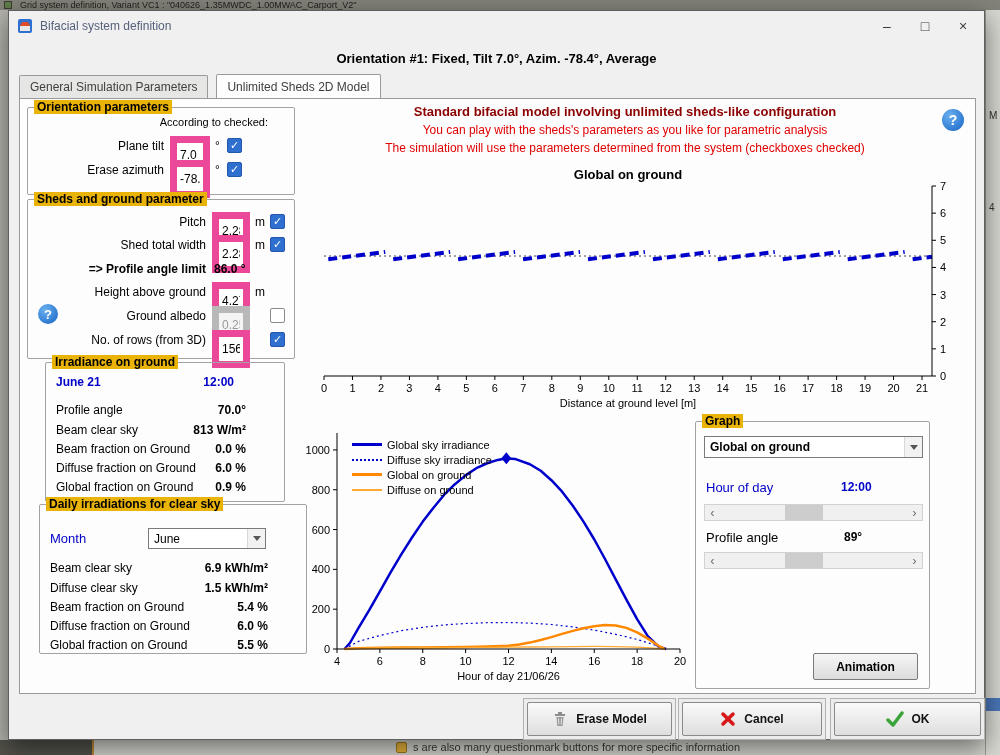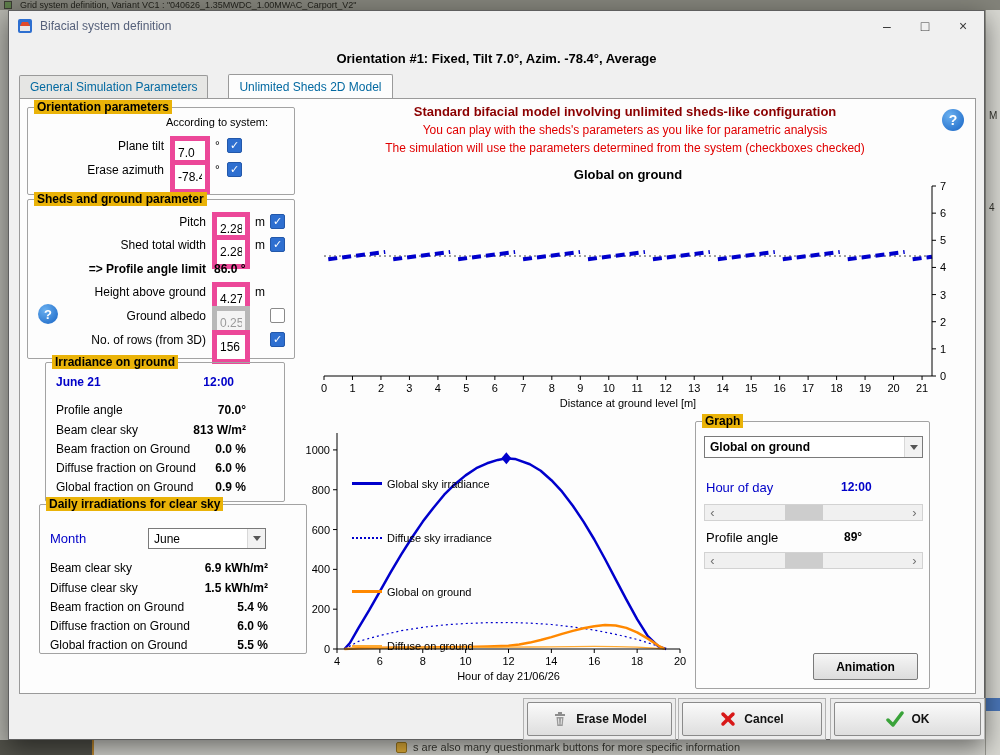--- a/index.html
+++ b/index.html
@@ -21,33 +21,33 @@
   
   .dialog{position:absolute;left:8px;top:10px;width:977px;height:730px;background:#f0f0f0;
           border:1px solid #5f5f5f;box-shadow:0 8px 24px rgba(0,0,0,.5);}
   .titlebar{position:absolute;top:0;left:0;right:0;height:30px;display:flex;align-items:center;padding-left:8px;}
   .titlebar .t{font-size:12px;color:#55607a;margin-left:7px;}
   .winbtns{position:absolute;right:2px;top:0;height:30px;display:flex;}
   .winbtn{width:38px;height:30px;display:flex;align-items:center;justify-content:center;font-size:14px;color:#3c3c3c;}
   .hdr{position:absolute;top:40px;left:0;width:100%;text-align:center;font-size:13px;font-weight:bold;color:#000;}
   .tabs{position:absolute;top:64px;left:10px;display:flex;z-index:5;}
   .tab{font-size:12px;padding:4px 10px 4px 10px;border:1px solid #9a9a9a;border-bottom:none;background:#e6e6e4;
-       color:#0369a1;margin-right:20px;border-radius:2px 2px 0 0;height:23px;}
+       color:#404040;margin-right:8px;border-radius:2px 2px 0 0;height:23px;}
   .tab.active{background:#fdfdfd;height:24px;margin-top:-1px;padding-top:5px;}
   .panel{position:absolute;left:10px;top:87px;width:957px;height:596px;background:#fdfdfd;border:1px solid #9a9a9a;}
 
   
   .gb{position:absolute;border:1px solid #a3a3a3;border-radius:2px;}
   .gbt{position:absolute;top:-8px;left:6px;background:#eab308;padding:0 3px;font-size:12px;font-weight:bold;color:#000;white-space:nowrap;}
   .accord{position:absolute;top:8px;right:26px;font-size:11px;color:#000;}
   .frow{position:absolute;left:6px;right:4px;height:20px;font-size:12px;}
   .fl{position:absolute;left:0;top:3px;text-align:right;white-space:nowrap;}
   .fu{position:absolute;top:3px;}
   .fv{position:absolute;top:3px;font-weight:bold;}
-  .inp{position:absolute;top:0;height:19px;border:5px solid #ec4899;background:#fff;font-size:12px;
+  .inp{position:absolute;top:0;height:19px;border:7px solid #ec4899;background:#fff;font-size:12px;
        padding:12px 3px;font-family:inherit;color:#000;}
   .inp.dis{color:#9a9a9a;background:#f4f4f4;border-color:#b8b8b8;}
   .cb{position:absolute;top:2px;width:15px;height:15px;border-radius:2px;display:flex;align-items:center;
       justify-content:center;font-size:11px;line-height:15px;}
   .cb.on{background:#2e6fd0;border:1px solid #2358aa;color:#fff;}
   .cb.off{background:#fff;border:1px solid #8a8a8a;}
   .irow{position:absolute;left:10px;right:10px;height:18px;font-size:12px;}
   .irow .l{position:absolute;left:0;top:0;}
   .irow .v{position:absolute;right:28px;top:0;font-weight:bold;}
   .blue{color:#0000c8;}
@@ -60,21 +60,21 @@
   .tri{width:0;height:0;border-left:4px solid transparent;border-right:4px solid transparent;border-top:5px solid #555;}
 
   .help{border-radius:50%;background:radial-gradient(circle at 35% 30%,#6ab0f0,#1663c4);color:#fff;
         font-weight:bold;display:flex;align-items:center;justify-content:center;position:absolute;}
 
   .notes{position:absolute;left:285px;top:5px;width:640px;text-align:center;}
   .n1{font-size:13px;font-weight:bold;color:#8b0000;margin-bottom:4px;}
   .n2{font-size:12px;color:#e00000;margin-bottom:4px;}
 
   .legend{position:absolute;font-size:11px;color:#000;background:rgba(255,255,255,.0);}
-  .legitem{display:flex;align-items:center;height:15px;white-space:nowrap;margin-top:39px;}
+  .legitem{display:flex;align-items:center;height:15px;white-space:nowrap;}
   .legline{width:30px;margin-right:5px;display:inline-block;}
   .l1{border-top:3px solid #0000cc;}
   .l2{border-top:2px dotted #0000cc;}
   .l3{border-top:3px solid #ff8800;}
   .l4{border-top:2px solid #ffaa33;}
 
   .glabel{position:absolute;font-size:13px;}
   .gvalue{position:absolute;font-size:12px;font-weight:bold;}
   .slider{position:absolute;height:17px;background:#f0f0f0;border:1px solid #d2d2d2;display:flex;align-items:center;}
   .slider .arr{width:15px;text-align:center;color:#707070;font-size:13px;line-height:15px;}
@@ -130,21 +130,21 @@
 
     <div class="tabs">
       <div class="tab">General Simulation Parameters</div>
       <div class="tab active">Unlimited Sheds 2D Model</div>
     </div>
 
     <div class="panel">
 
       <div class="gb" style="left:7px;top:8px;width:268px;height:88px">
         <span class="gbt">Orientation parameters</span>
-        <div class="accord">According to system:</div>
+        <div class="accord">According to checked:</div>
         <div class="frow" style="top:28px">
           <span class="fl" style="width:130px">Plane tilt</span>
           <input class="inp" style="left: 136px; width: 40px;" readonly="" value="7.0">
           <span class="fu" style="left:181px">°</span>
           <span class="cb on" style="left:193px">✓</span>
         </div>
         <div class="frow" style="top:52px">
           <span class="fl" style="width:130px">Erase azimuth</span>
           <input class="inp" style="left: 136px; width: 40px;" readonly="" value="-78.4">
           <span class="fu" style="left:181px">°</span>

